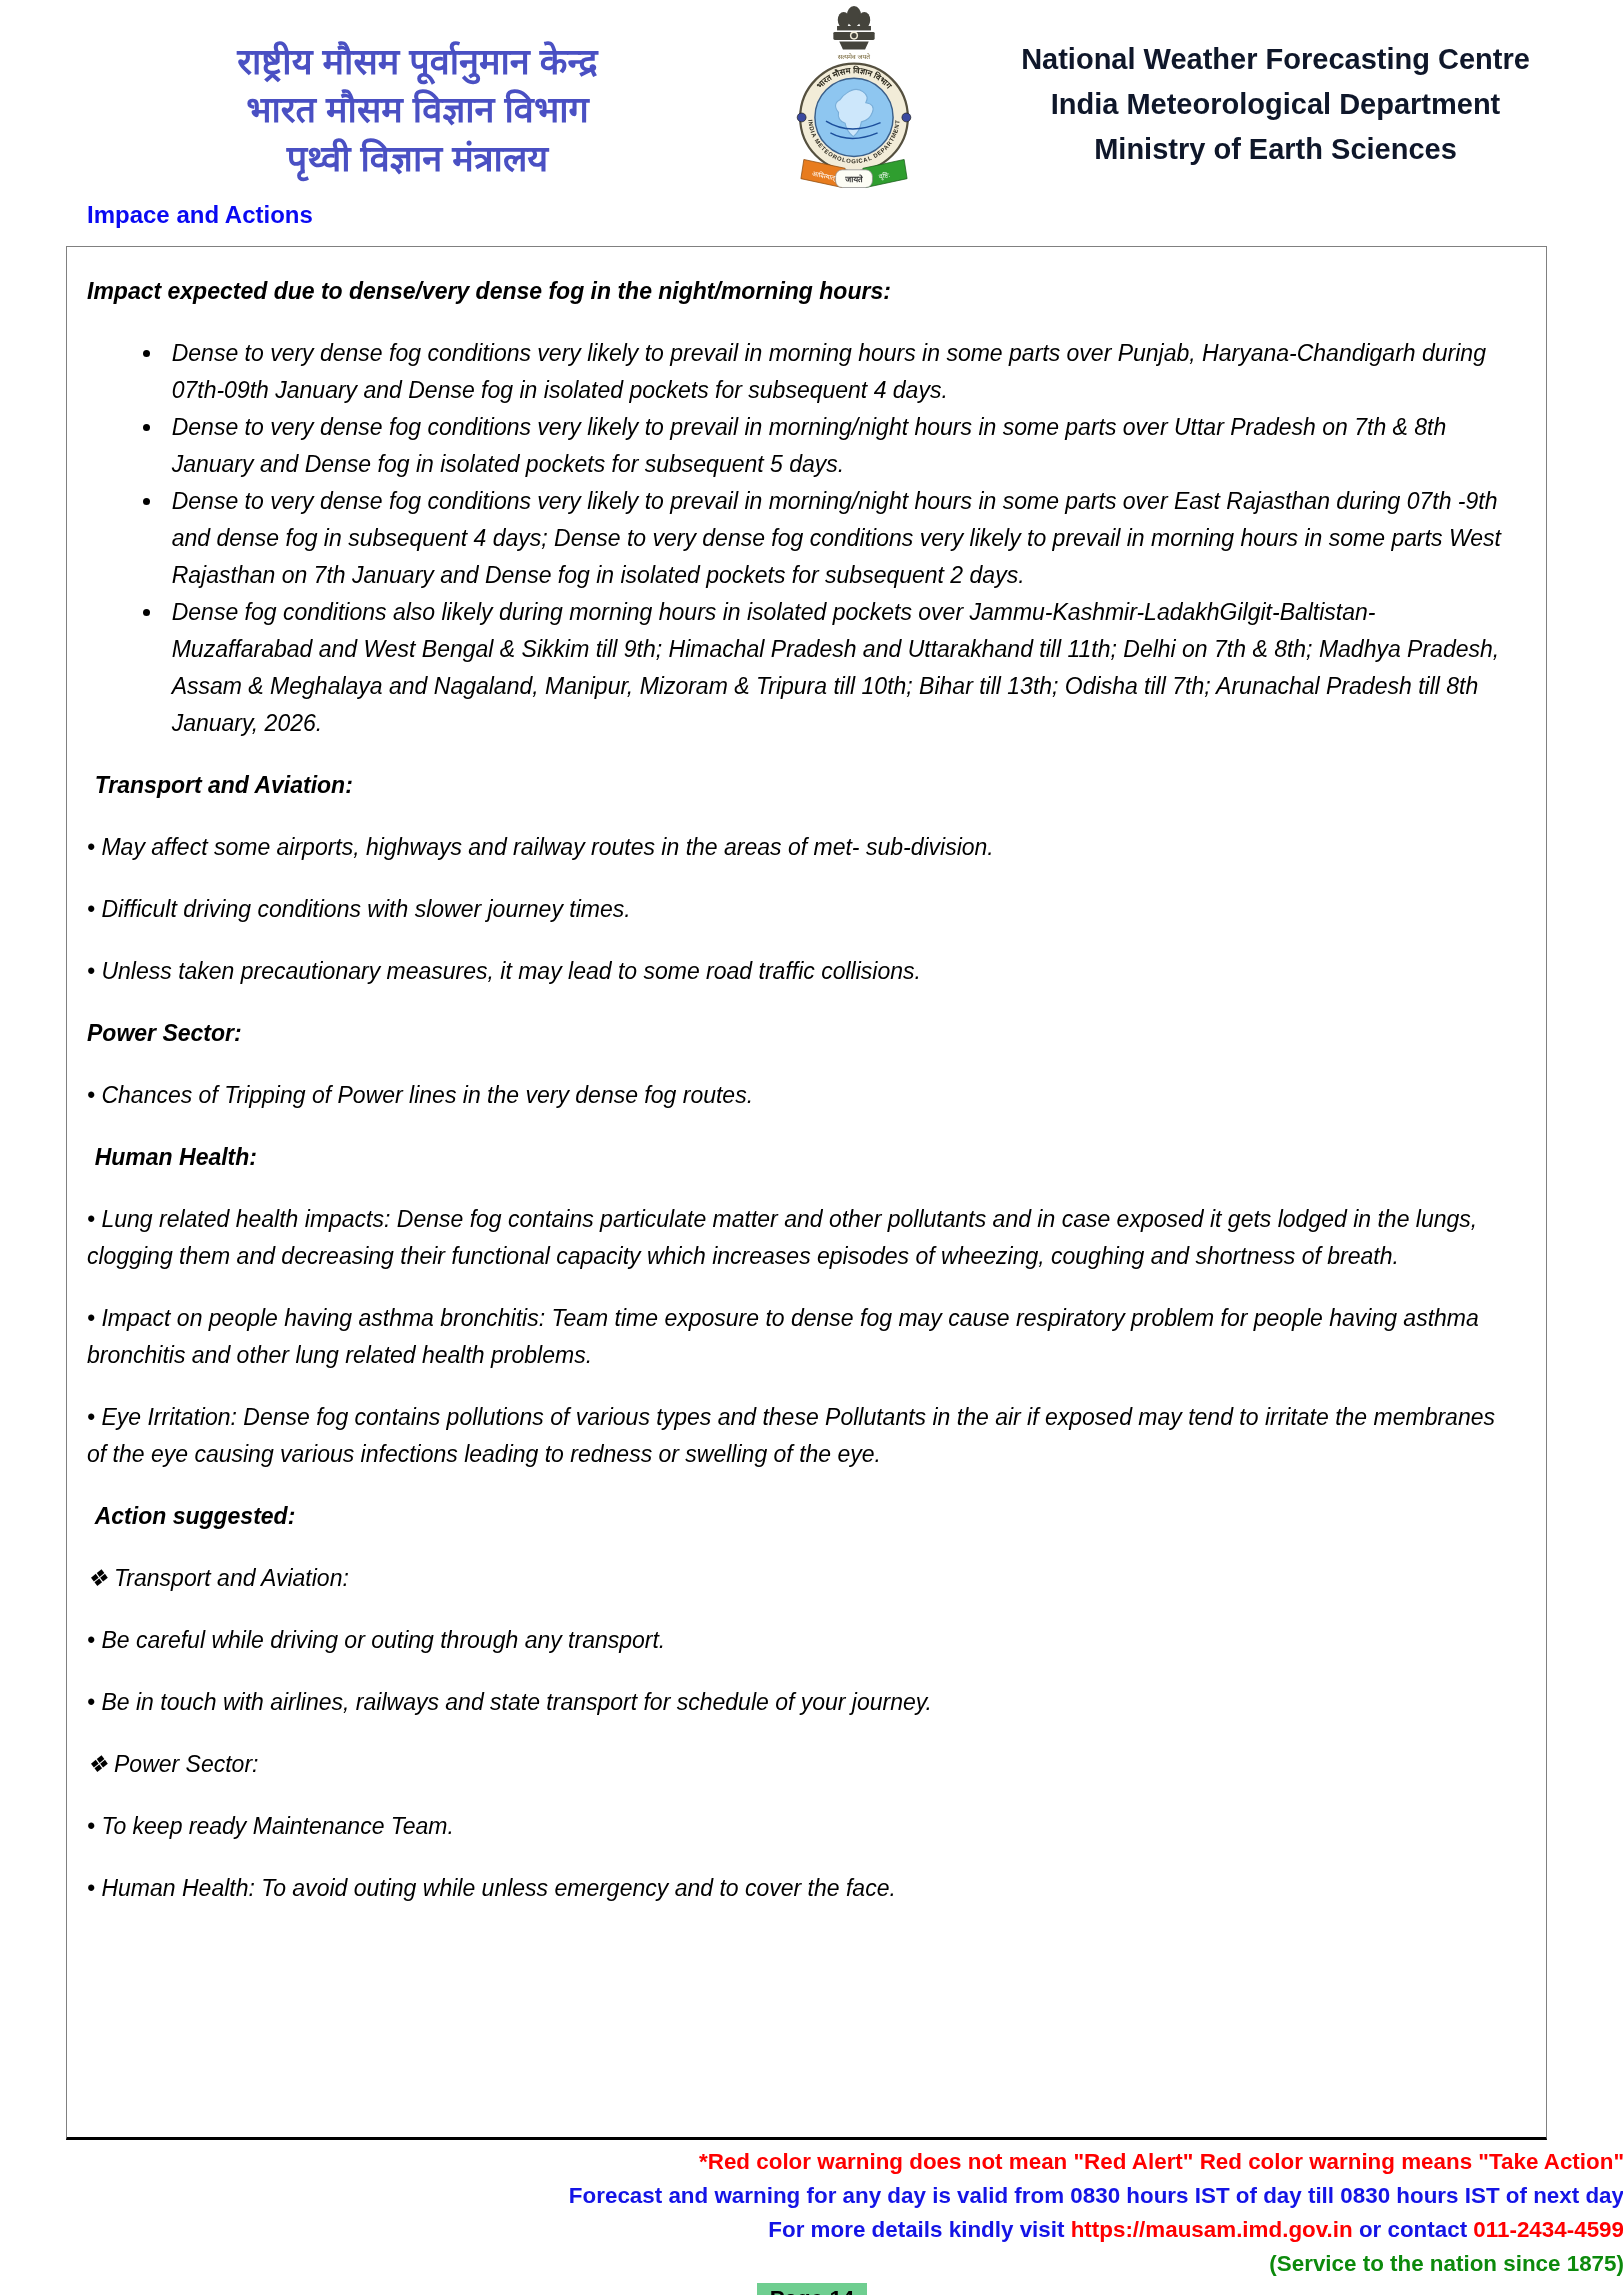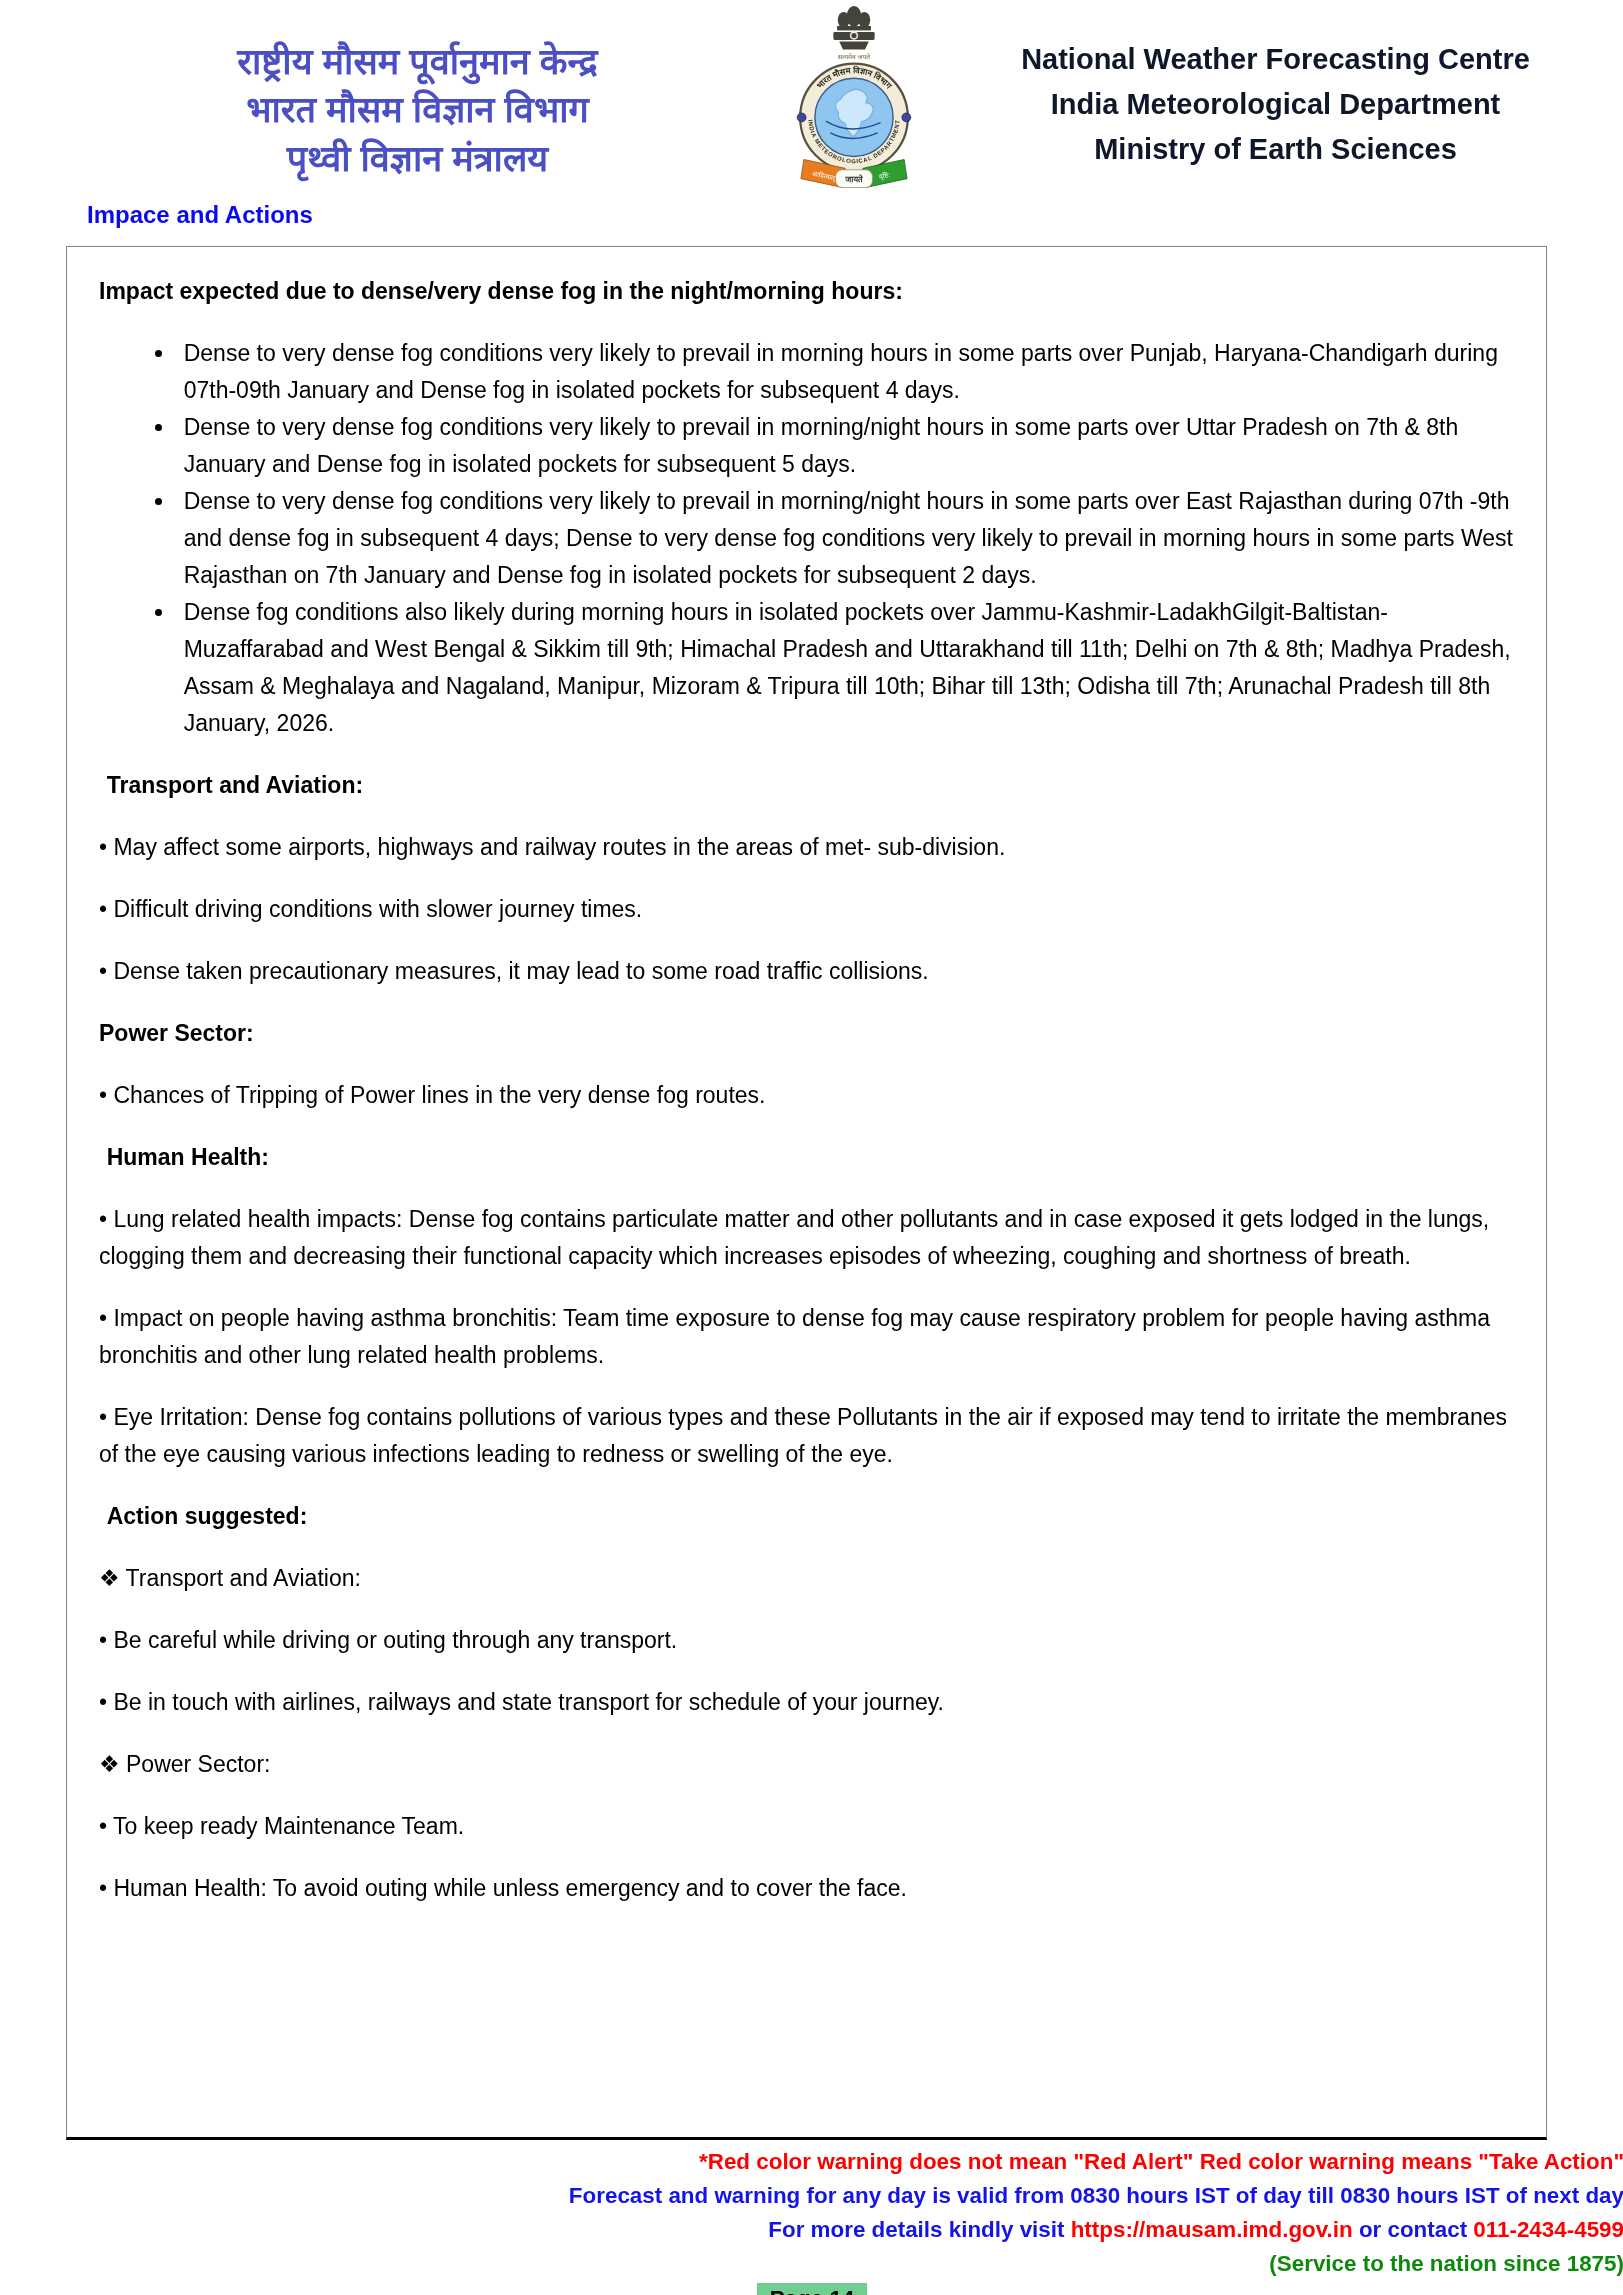--- a/index.html
+++ b/index.html
@@ -19,21 +19,21 @@
   .logo{position:absolute;left:795px;top:3.1px;width:118px;height:192px;}
   
   .section-label{
     position:absolute;left:87px;top:201px;
     color:#0909f2;font-size:24px;font-weight:bold;
   }
   
   .content-box{
     position:absolute;left:66px;top:246px;width:1481px;height:1894px;
     box-sizing:border-box;border:1.5px solid #808080;border-bottom:3.9px solid #000;
-    padding:26px 31px 0 32px;font-size:23px;line-height:37px;
+    padding:26px 31px 0 20px;font-size:23px;line-height:37px;font-style:italic;
   }
   .box-title{margin:0;font-weight:bold;}
   .fog-list{margin:25px 0 0 0;padding-left:77px;}
   .fog-list li{padding-left:7.7px;}
   .sec-heading{margin:25px 0 0 0;font-weight:bold;}
   .indent{padding-left:7.7px;}
   .para{margin:25px 0 0 0;}
   
   .footer{position:absolute;left:0;top:2145px;width:1624px;text-align:center;}
   .footer-line{font-weight:bold;font-size:22.4px;line-height:34px;white-space:pre-wrap;text-align:right;}
@@ -113,21 +113,21 @@
     <ul class="fog-list">
       <li>Dense to very dense fog conditions very likely to prevail in morning hours in some parts over Punjab, Haryana-Chandigarh during 07th-09th January and Dense fog in isolated pockets for subsequent 4 days.</li>
       <li>Dense to very dense fog conditions very likely to prevail in morning/night hours in some parts over Uttar Pradesh on 7th &amp; 8th January and Dense fog in isolated pockets for subsequent 5 days.</li>
       <li>Dense to very dense fog conditions very likely to prevail in morning/night hours in some parts over East Rajasthan during 07th -9th and dense fog in subsequent 4 days; Dense to very dense fog conditions very likely to prevail in morning hours in some parts West Rajasthan on 7th January and Dense fog in isolated pockets for subsequent 2 days.</li>
       <li>Dense fog conditions also likely during morning hours in isolated pockets over Jammu-Kashmir-LadakhGilgit-Baltistan-Muzaffarabad and West Bengal &amp; Sikkim till 9th; Himachal Pradesh and Uttarakhand till 11th; Delhi on 7th &amp; 8th; Madhya Pradesh, Assam &amp; Meghalaya and Nagaland, Manipur, Mizoram &amp; Tripura till 10th; Bihar till 13th; Odisha till 7th; Arunachal Pradesh till 8th January, 2026.</li>
     </ul>
 
     <p class="sec-heading indent">Transport and Aviation:</p>
     <p class="para">• May affect some airports, highways and railway routes in the areas of met- sub-division.</p>
     <p class="para">• Difficult driving conditions with slower journey times.</p>
-    <p class="para">• Dense taken precautionary measures, it may lead to some road traffic collisions.</p>
+    <p class="para">• Unless taken precautionary measures, it may lead to some road traffic collisions.</p>
 
     <p class="sec-heading">Power Sector:</p>
     <p class="para">• Chances of Tripping of Power lines in the very dense fog routes.</p>
 
     <p class="sec-heading indent">Human Health:</p>
     <p class="para">• Lung related health impacts: Dense fog contains particulate matter and other pollutants and in case exposed it gets lodged in the lungs, clogging them and decreasing their functional capacity which increases episodes of wheezing, coughing and shortness of breath.</p>
     <p class="para">• Impact on people having asthma bronchitis: Team time exposure to dense fog may cause respiratory problem for people having asthma bronchitis and other lung related health problems.</p>
     <p class="para">• Eye Irritation: Dense fog contains pollutions of various types and these Pollutants in the air if exposed may tend to irritate the membranes of the eye causing various infections leading to redness or swelling of the eye.</p>
 
     <p class="sec-heading indent">Action suggested:</p>

